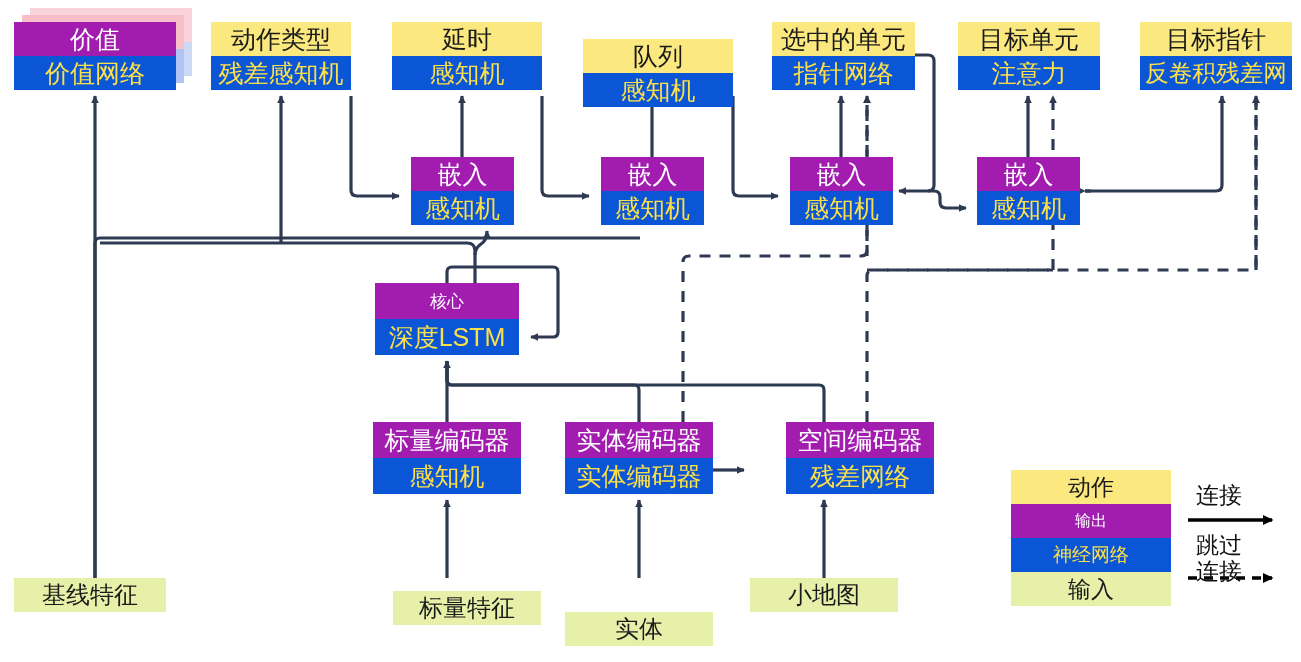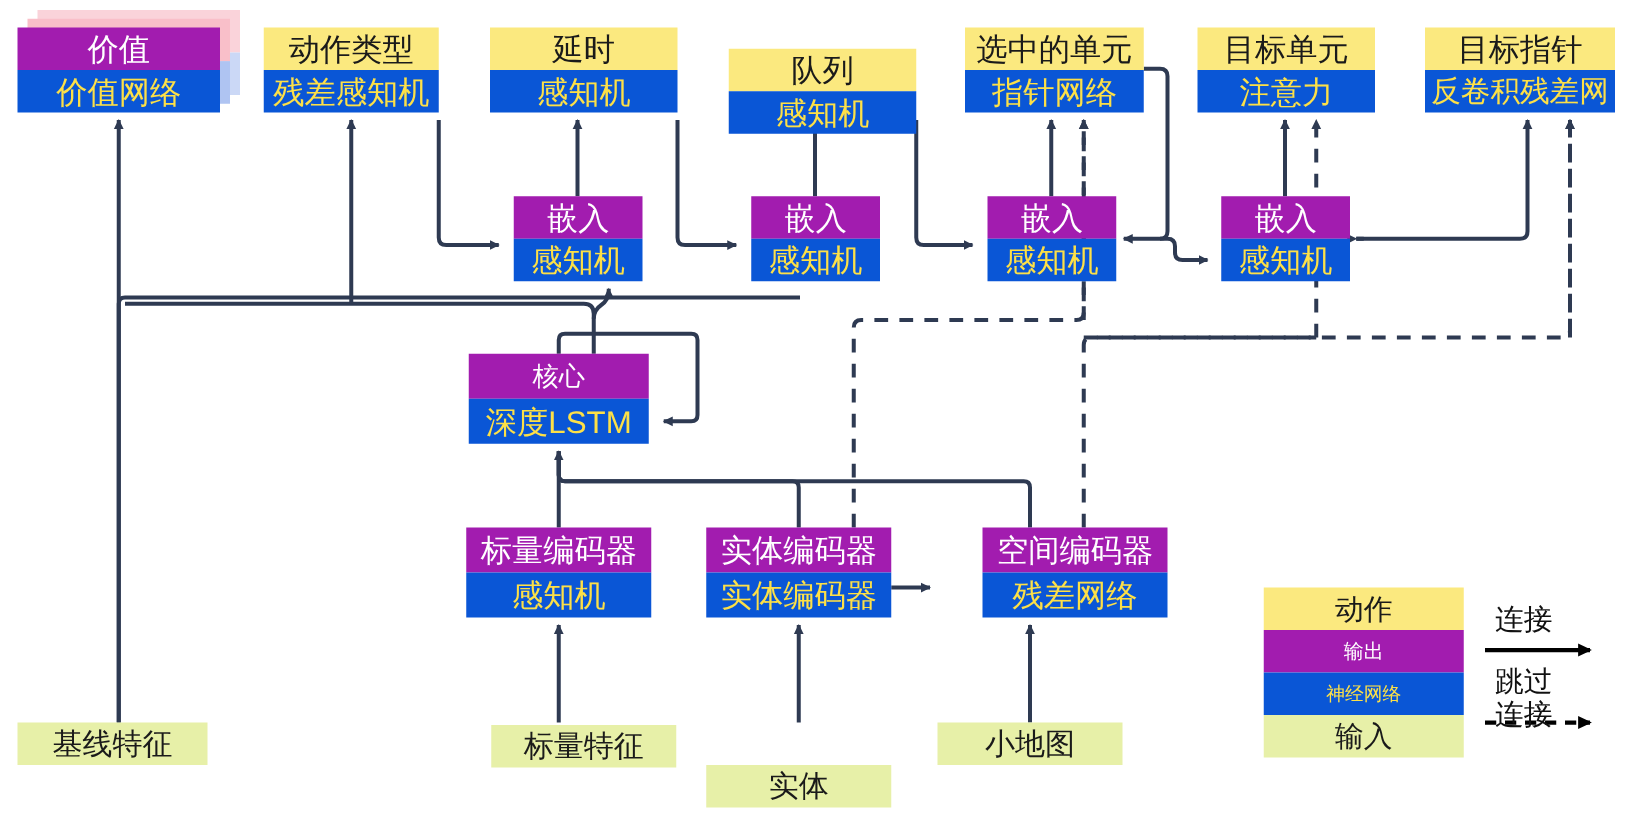--- a/index.html
+++ b/index.html
@@ -169,21 +169,21 @@
         </div>
       </div>
       <div class="node" style="left: 977px; top: 157px; width: 103px; height: 68px;">
         <div style="position: absolute; left: 0px; top: 0px; width: 100%; height: 100%;">
           <div class="cell c-output" style="height: 50%; font-size: 25px;">嵌入</div>
           <div class="cell c-nn" style="height: 50%; font-size: 25px;">感知机</div>
         </div>
       </div>
       <div class="node" style="left: 375px; top: 283px; width: 144px; height: 72px;">
         <div style="position: absolute; left: 0px; top: 0px; width: 100%; height: 100%;">
-          <div class="cell c-output" style="height: 50%; font-size: 21px;">核心</div>
+          <div class="cell c-output" style="height: 50%; font-size: 17px;">核心</div>
           <div class="cell c-nn" style="height: 50%; font-size: 25px;">深度LSTM</div>
         </div>
       </div>
       <div class="node" style="left: 373px; top: 422px; width: 148px; height: 72px;">
         <div style="position: absolute; left: 0px; top: 0px; width: 100%; height: 100%;">
           <div class="cell c-output" style="height: 50%; font-size: 25px;">标量编码器</div>
           <div class="cell c-nn" style="height: 50%; font-size: 25px;">感知机</div>
         </div>
       </div>
       <div class="node" style="left: 565px; top: 422px; width: 148px; height: 72px;">
@@ -197,39 +197,39 @@
           <div class="cell c-output" style="height: 50%; font-size: 25px;">空间编码器</div>
           <div class="cell c-nn" style="height: 50%; font-size: 25px;">残差网络</div>
         </div>
       </div>
       <div class="node" style="left: 14px; top: 578px; width: 152px; height: 34px;">
         <div style="position: absolute; left: 0px; top: 0px; width: 100%; height: 100%;">
           <div class="cell c-input" style="height: 100%; font-size: 24px;">基线特征</div>
         </div>
       </div>
       <div class="node" style="left: 373px; top: 578px; width: 148px; height: 34px;">
-        <div style="position: absolute; left: 0px; top: 2px; width: 100%; height: 100%; padding-left: 20px;">
+        <div style="position: absolute; left: 0px; top: 13px; width: 100%; height: 100%; padding-left: 20px;">
           <div class="cell c-input" style="height: 100%; font-size: 24px;">标量特征</div>
         </div>
       </div>
       <div class="node" style="left: 565px; top: 578px; width: 148px; height: 34px;">
         <div style="position: absolute; left: 0px; top: 0px; width: 100%; height: 100%; margin-top: 34px;">
           <div class="cell c-input" style="height: 100%; font-size: 24px;">实体</div>
         </div>
       </div>
       <div class="node" style="left: 750px; top: 578px; width: 148px; height: 34px;">
         <div style="position: absolute; left: 0px; top: 0px; width: 100%; height: 100%;">
           <div class="cell c-input" style="height: 100%; font-size: 24px;">小地图</div>
         </div>
       </div>
     </div>
 
   <div class="legend-box" id="legend-swatches" style="left: 1011px; top: 470px; width: 160px;">
       <div class="lg-cell c-action" style="height: 34px; font-size: 23px;">动作</div>
       <div class="lg-cell c-output" style="height: 34px; font-size: 16px;">输出</div>
-      <div class="lg-cell c-nn" style="height: 34px; font-size: 15px;">神经网络</div>
+      <div class="lg-cell c-nn" style="height: 34px; font-size: 19px;">神经网络</div>
       <div class="lg-cell c-input" style="height: 34px; font-size: 23px;">输入</div>
     </div>
   <div class="lg-label" id="lg-conn" style="left:1196px;top:480px;font-size:23px;">连接</div>
   <div class="lg-label" id="lg-skip1" style="left:1196px;top:530px;font-size:23px;">跳过</div>
   <div class="lg-label" id="lg-skip2" style="left:1196px;top:556px;font-size:23px;">连接</div>
 
 </div>
 
 </body></html>

